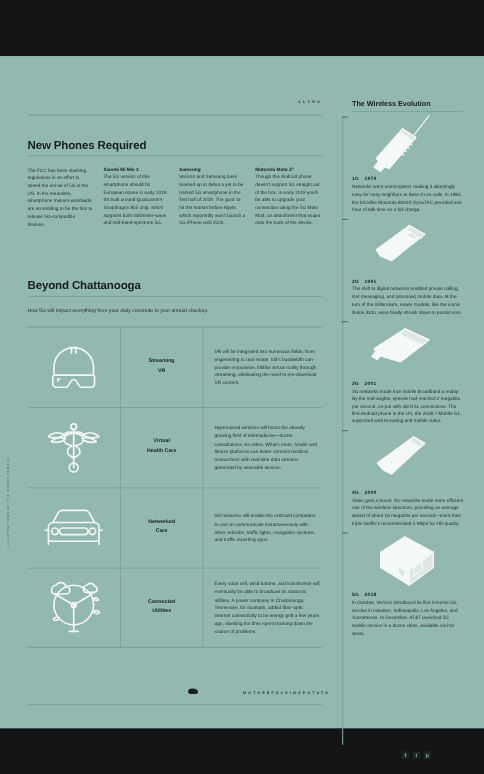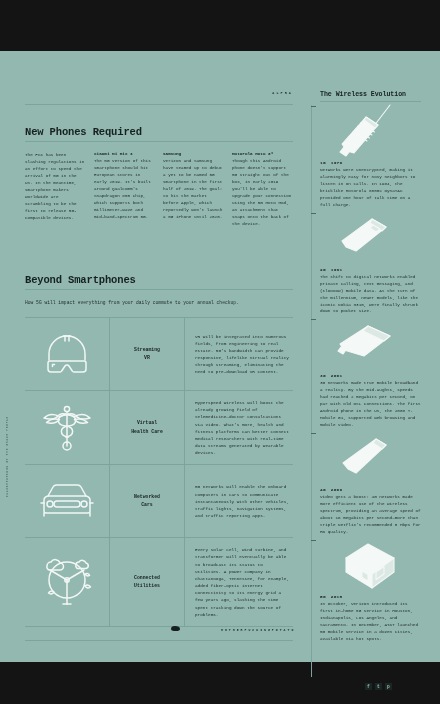--- a/index.html
+++ b/index.html
@@ -10,21 +10,20 @@
     background: #141414;
     font-family: "Liberation Sans", sans-serif;
   }
 
   #page {
     position: relative;
     width: 440px;
     height: 704px;
     background: #3b82f6;
     overflow: hidden;
-    font-family: Liberation Mono, monospace;
   }
 
   
   .chrome-bar {
     position: absolute;
     left: 0;
     width: 440px;
     background: #141414;
   }
   .chrome-top    { top: 0;    height: 51px; }
@@ -334,21 +333,21 @@
           <div class="phone-col">
             <div class="phone-name">Motorola Moto Z³</div>
             <div class="phone-body">Though this Android phone doesn't support 5G straight out of the box, in early 2019 you'll be able to upgrade your connection using the 5G Moto Mod, an attachment that snaps onto the back of the device.</div>
           </div>
         </div>
       </div>
 
       <div class="block-gap"></div>
 
       <div>
-        <div class="sec-title">Beyond Smartphones</div>
+        <div class="sec-title">Beyond Chattanooga</div>
         <div class="sec-rule"></div>
         <div class="sec-sub">How 5G will impact everything from your daily commute to your annual checkup.</div>
 
         <div class="bs-table">
 
           <div class="bs-row">
             <div class="bs-cell-icon">
               <svg class="ico" width="52" height="44" viewBox="0 0 52 44">
                 <path d="M8 28 L8 22 a18 18 0 0 1 36 0 L44 28"></path>
                 <path d="M24 4 L24 9 M28 4 L28 9"></path>

